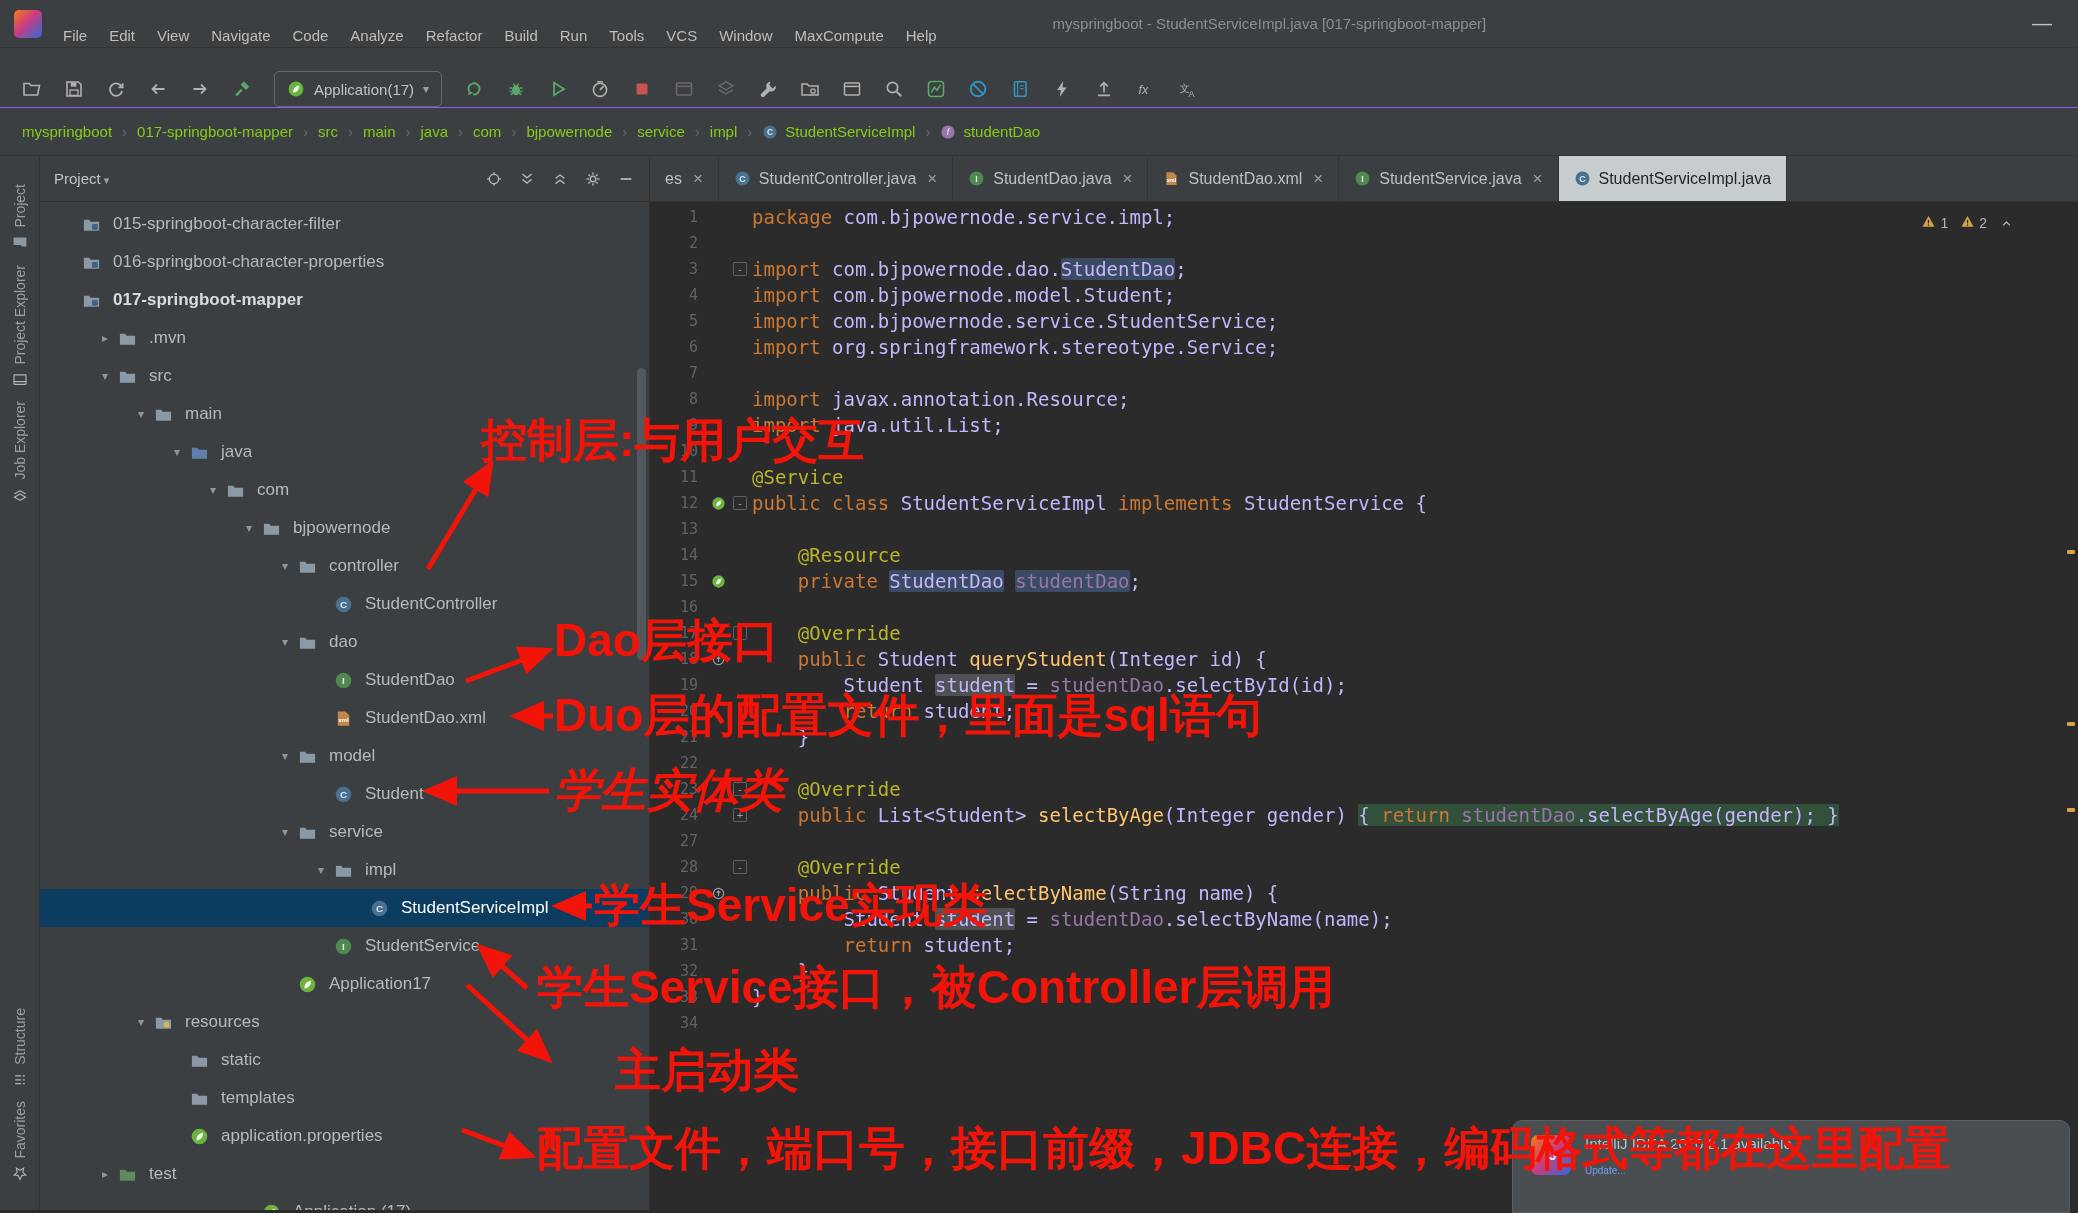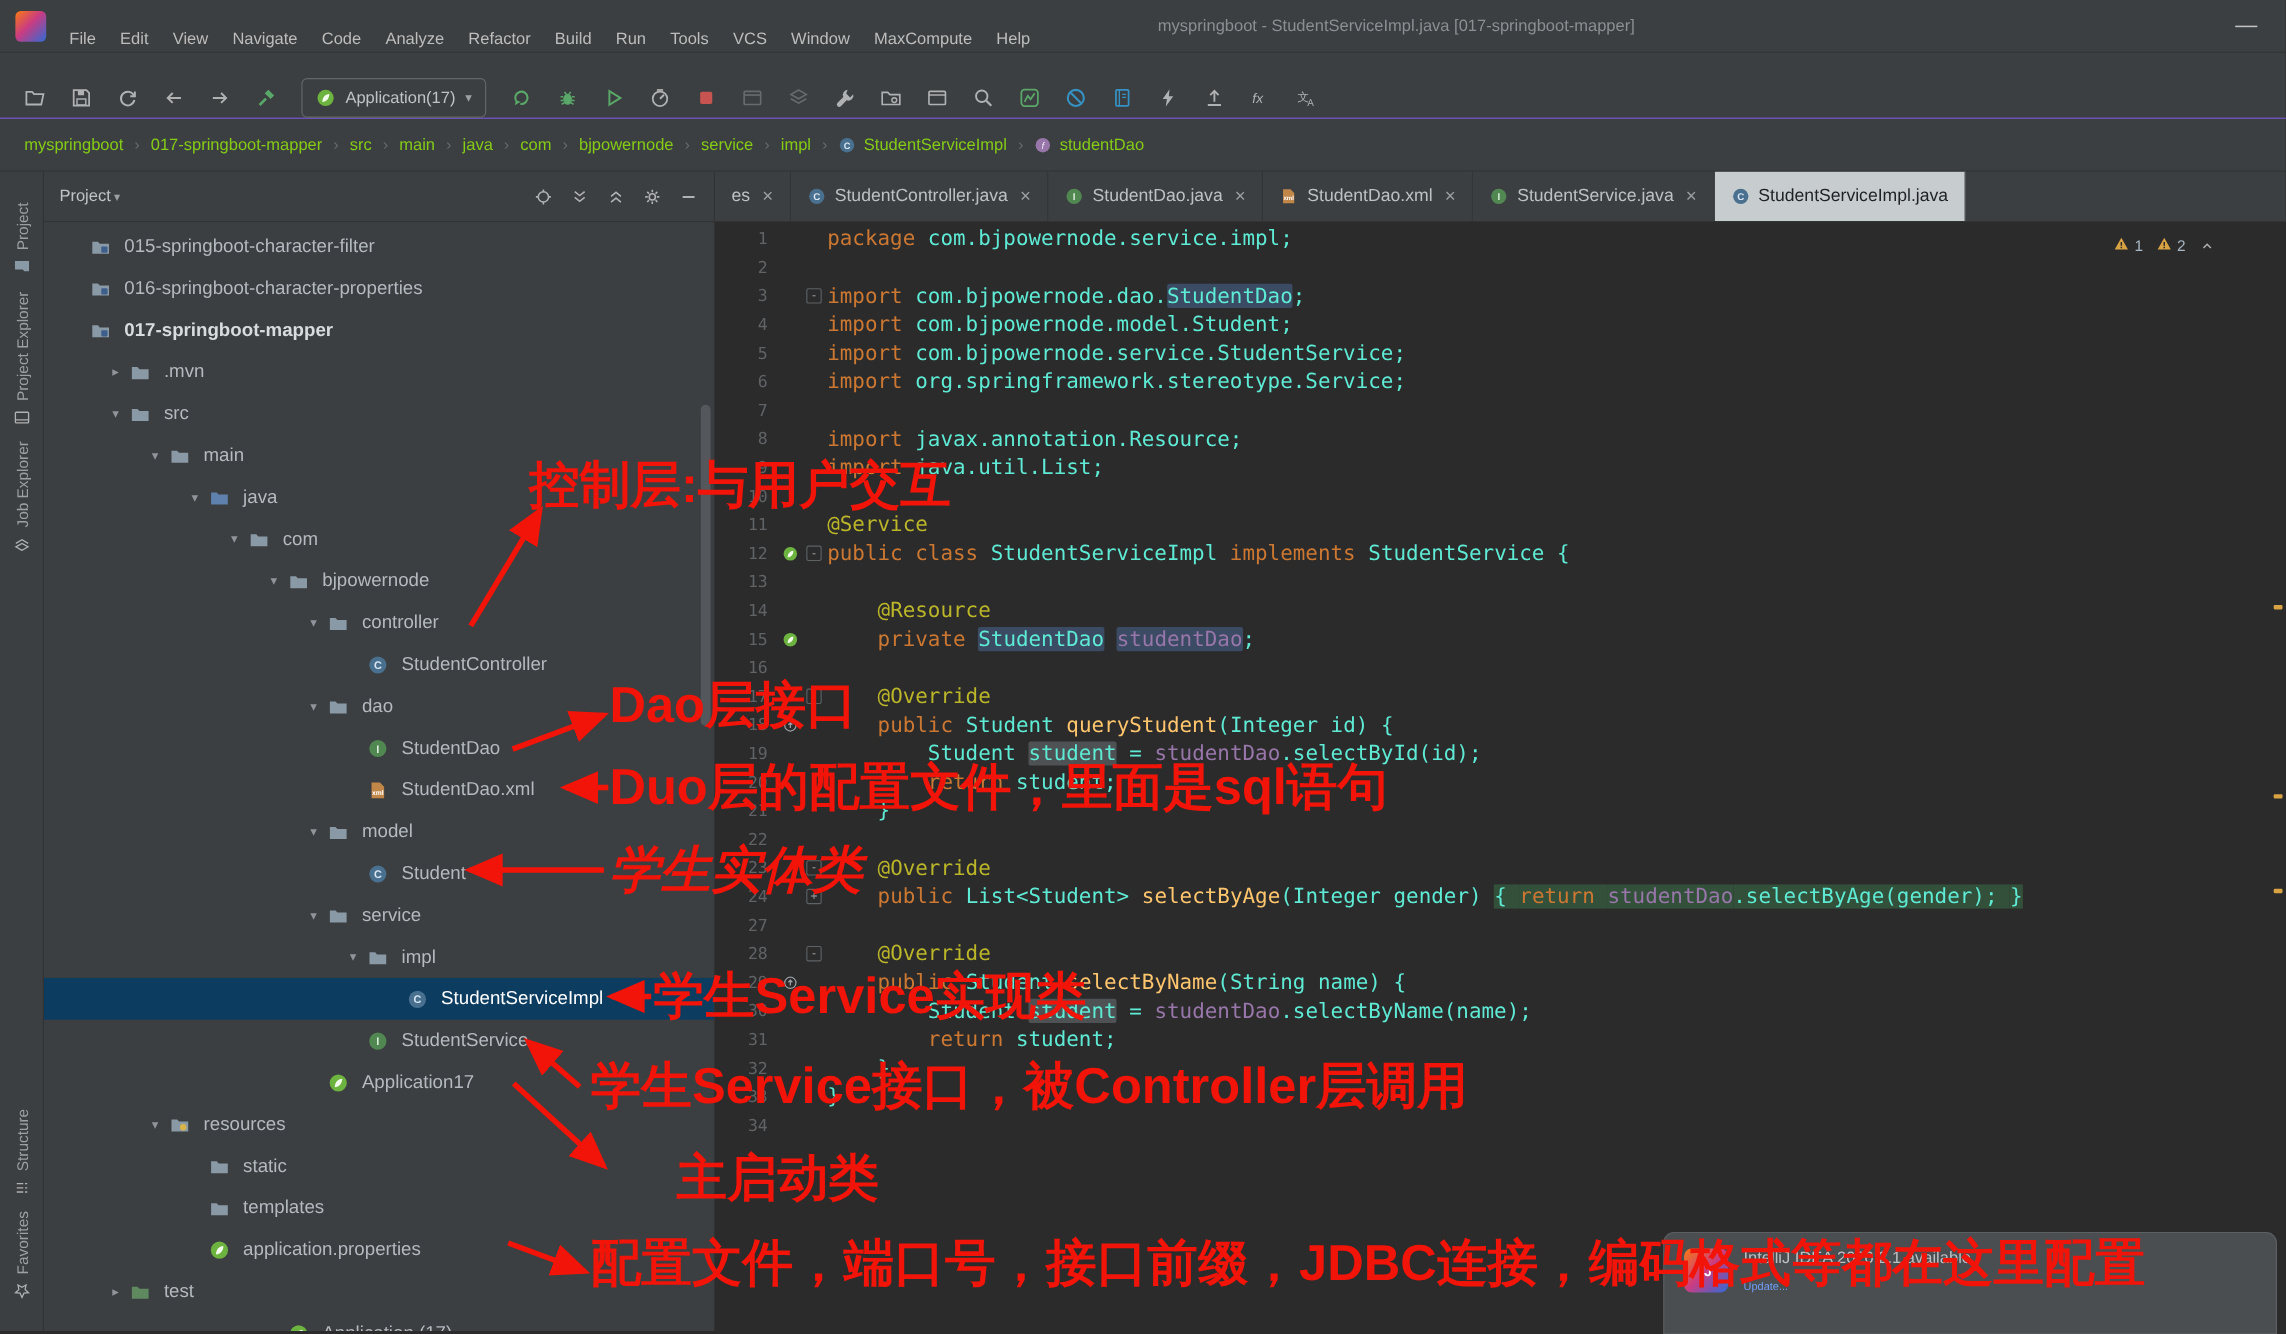--- a/index.html
+++ b/index.html
@@ -72,21 +72,21 @@
   .cline { height:26px; display:flex; align-items:center; }
   .lnum { width:58px; flex:none; text-align:right; padding-right:10px; color:#606366; font-size:15px;
     font-family:"DejaVu Sans Mono","Liberation Mono",monospace; }
   .gico { width:20px; flex:none; display:flex; justify-content:center; }
   .fcol { width:24px; flex:none; display:flex; justify-content:center; }
   .fbox { width:14px; height:14px; border:1px solid #5e6366; border-radius:2px; color:#9da0a3;
     font-size:11px; line-height:12px; text-align:center; font-family:"Liberation Sans",sans-serif; }
   .ctext { white-space:pre; font-size:19px; color:#a9b7c6;
     font-family:"DejaVu Sans Mono","Liberation Mono",monospace; }
   .kw { color:#cc7832; } .ann { color:#bbb529; } .mth { color:#ffc66d; }
-  .fld { color:#9876aa; } .pl { color:#5eead4; }
+  .fld { color:#9876aa; } .pl { color:#c4b5fd; }
   .hl { background:#4e5254; border-radius:2px; }
   .hlb { background:#3a4b63; border-radius:2px; }
   .fold { background:#33503a; }
   #inspections { position:absolute; top:12px; right:64px; display:flex; align-items:center; gap:12px;
     color:#a9b7c6; font-size:14px; }
   .insp { display:flex; align-items:center; gap:4px; }
   #error-stripe { position:absolute; top:0; right:0; width:14px; bottom:0; }
   .stripe-mark { position:absolute; right:3px; width:8px; height:4px; background:#d9a343; border-radius:1px; }
 
   

